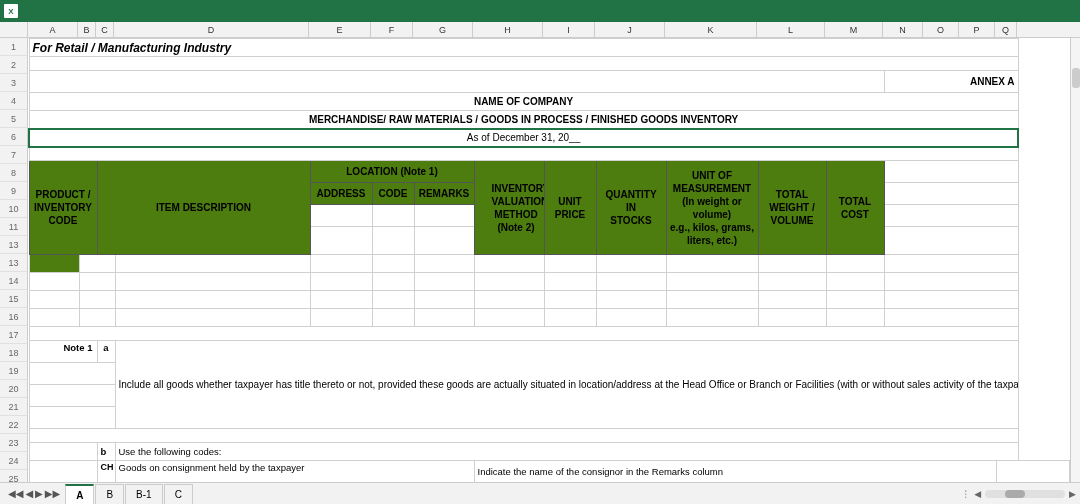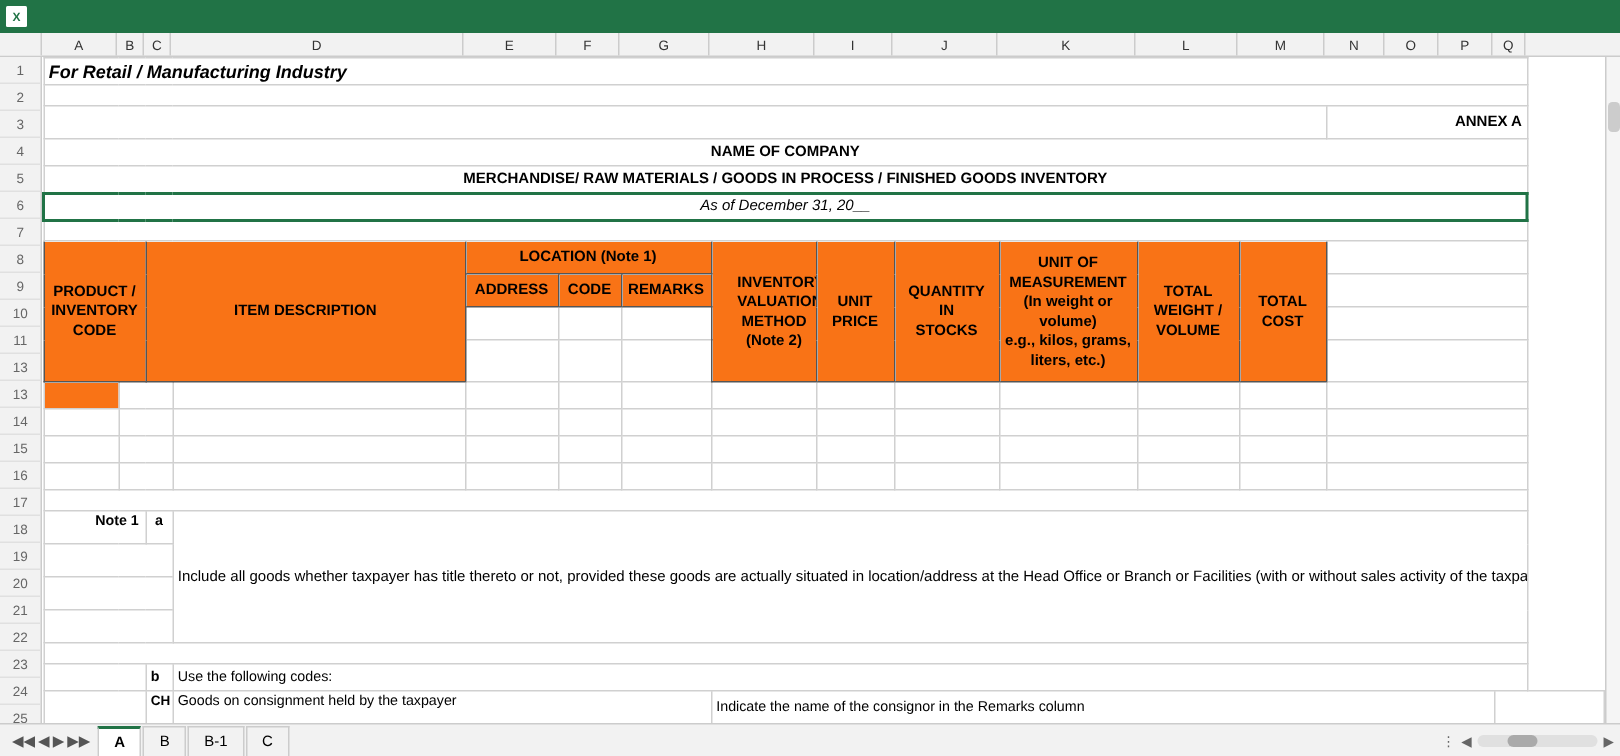--- a/index.html
+++ b/index.html
@@ -123,21 +123,21 @@
       font-size: 20px;
       font-weight: bold;
       color: #000;
       text-align: right;
       padding-right: 8px;
       margin-left: 38px;
     }
 
     
     .col-header-label {
-      background: #f97316;
+      background: #4d7c0f;
       text-align: center;
       vertical-align: middle;
       font-size: 9.5px;
       font-weight: bold;
       border: 1px solid #888;
       padding: 2px;
       white-space: normal;
       line-height: 1.3;
     }
 
@@ -326,21 +326,21 @@
 
           <tr style="height:18px">
             <td colspan="17" class="cell-center cell-bold">NAME OF COMPANY</td>
           </tr>
 
           <tr style="height:18px">
             <td colspan="17" class="cell-center cell-bold">MERCHANDISE/ RAW MATERIALS / GOODS IN PROCESS / FINISHED GOODS INVENTORY</td>
           </tr>
 
           <tr style="height:18px">
-            <td colspan="17" class="cell-center green-border-box" style="border: 2px solid #217346; font-style: italic;">As of December 31, 20__</td>
+            <td colspan="17" class="cell-center green-border-box" style="border: 2px solid #217346;">As of December 31, 20__</td>
           </tr>
 
           <tr style="height:14px">
             <td colspan="17"></td>
           </tr>
 
           <tr style="height:22px">
             <td rowspan="4" colspan="2" class="col-header-label has-border" style="vertical-align:middle; text-align:center; white-space:normal; line-height:1.3;">PRODUCT /<br>INVENTORY CODE</td>
             <td rowspan="4" colspan="2" class="col-header-label has-border" style="vertical-align:middle; text-align:center; white-space:normal;">ITEM DESCRIPTION</td>
             <td colspan="3" class="col-header-label has-border" style="text-align:center;">LOCATION (Note 1)</td>

